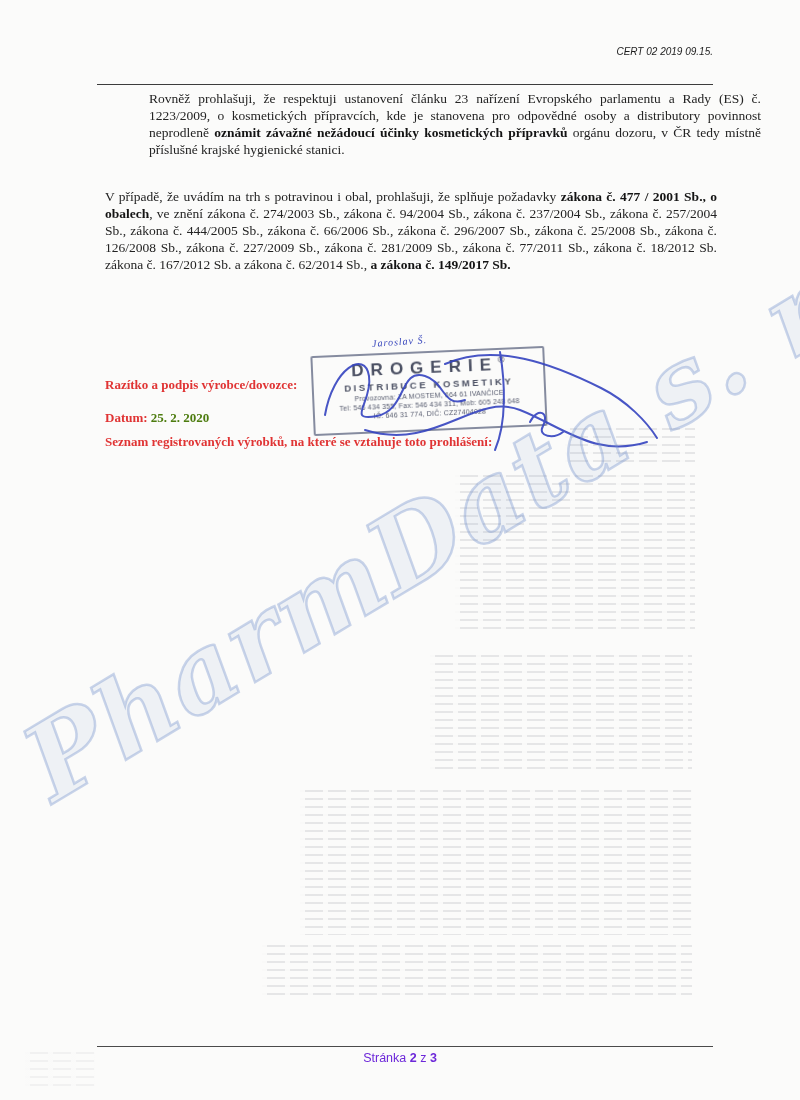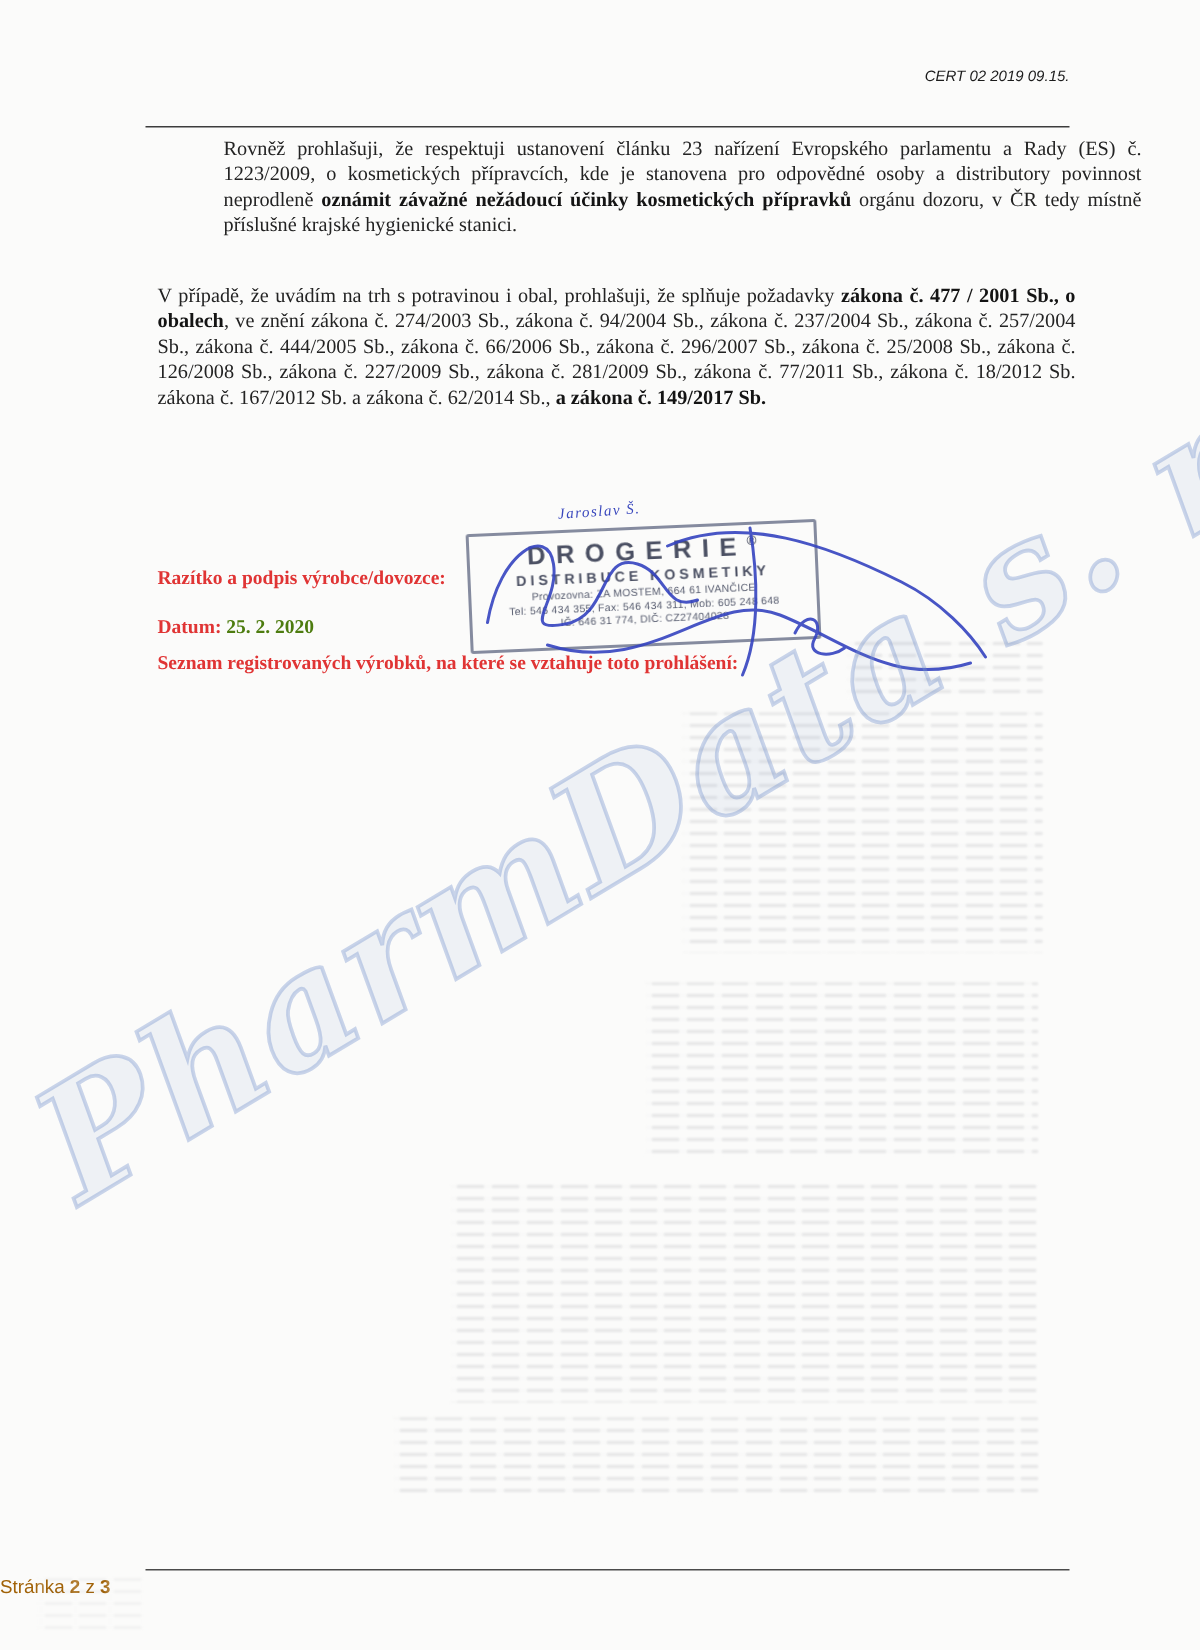--- a/index.html
+++ b/index.html
@@ -98,23 +98,23 @@
     font-style:italic; font-weight:bold;
     font-size:105px; letter-spacing:2px; white-space:nowrap;
     color:rgba(130,155,210,.10);
     -webkit-text-stroke:2.5px rgba(118,148,205,.38);
     z-index:6; pointer-events:none;
   }
 
   
   .footer{
     position:absolute; left:0; right:0; top:1051px;
-    text-align:left;
+    text-align:center;
     font-family:"Liberation Sans", sans-serif;
-    font-size:12.5px; color:#a16207;
+    font-size:12.5px; color:#6d28d9;
   }
   .footer strong{font-weight:bold;}
 </style>
 </head>
 <body>
 
 <div class="page">
 
   <div class="ghost g1"></div>
   <div class="ghost g2"></div>

